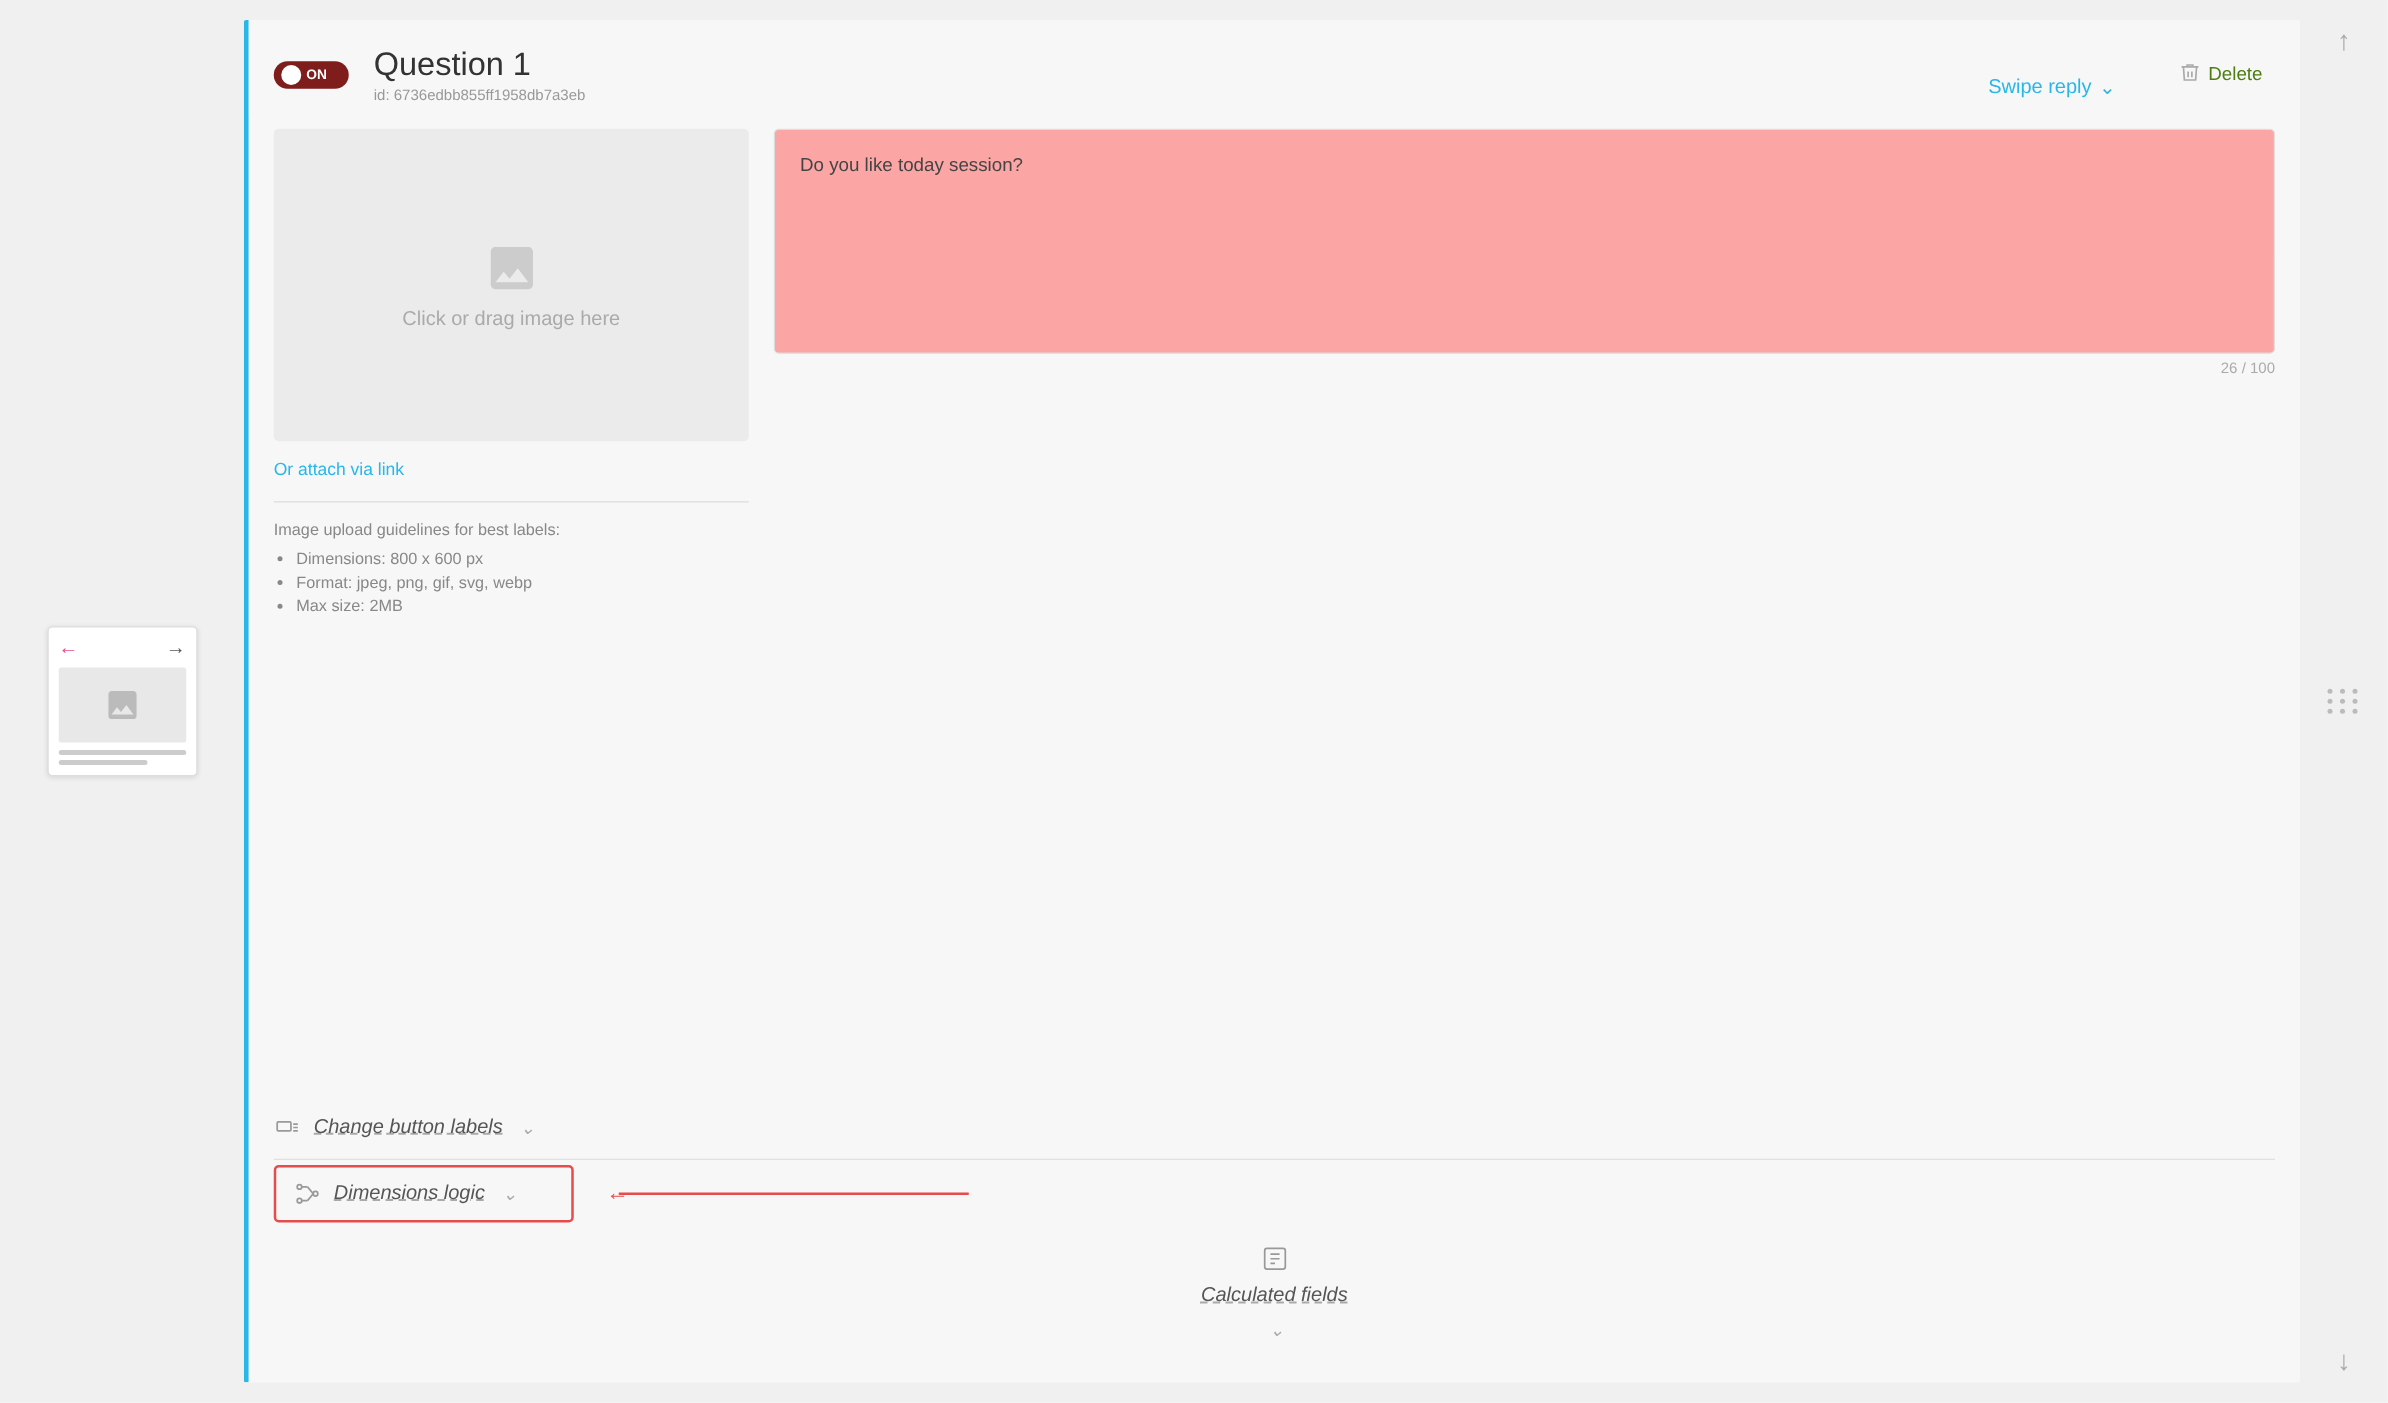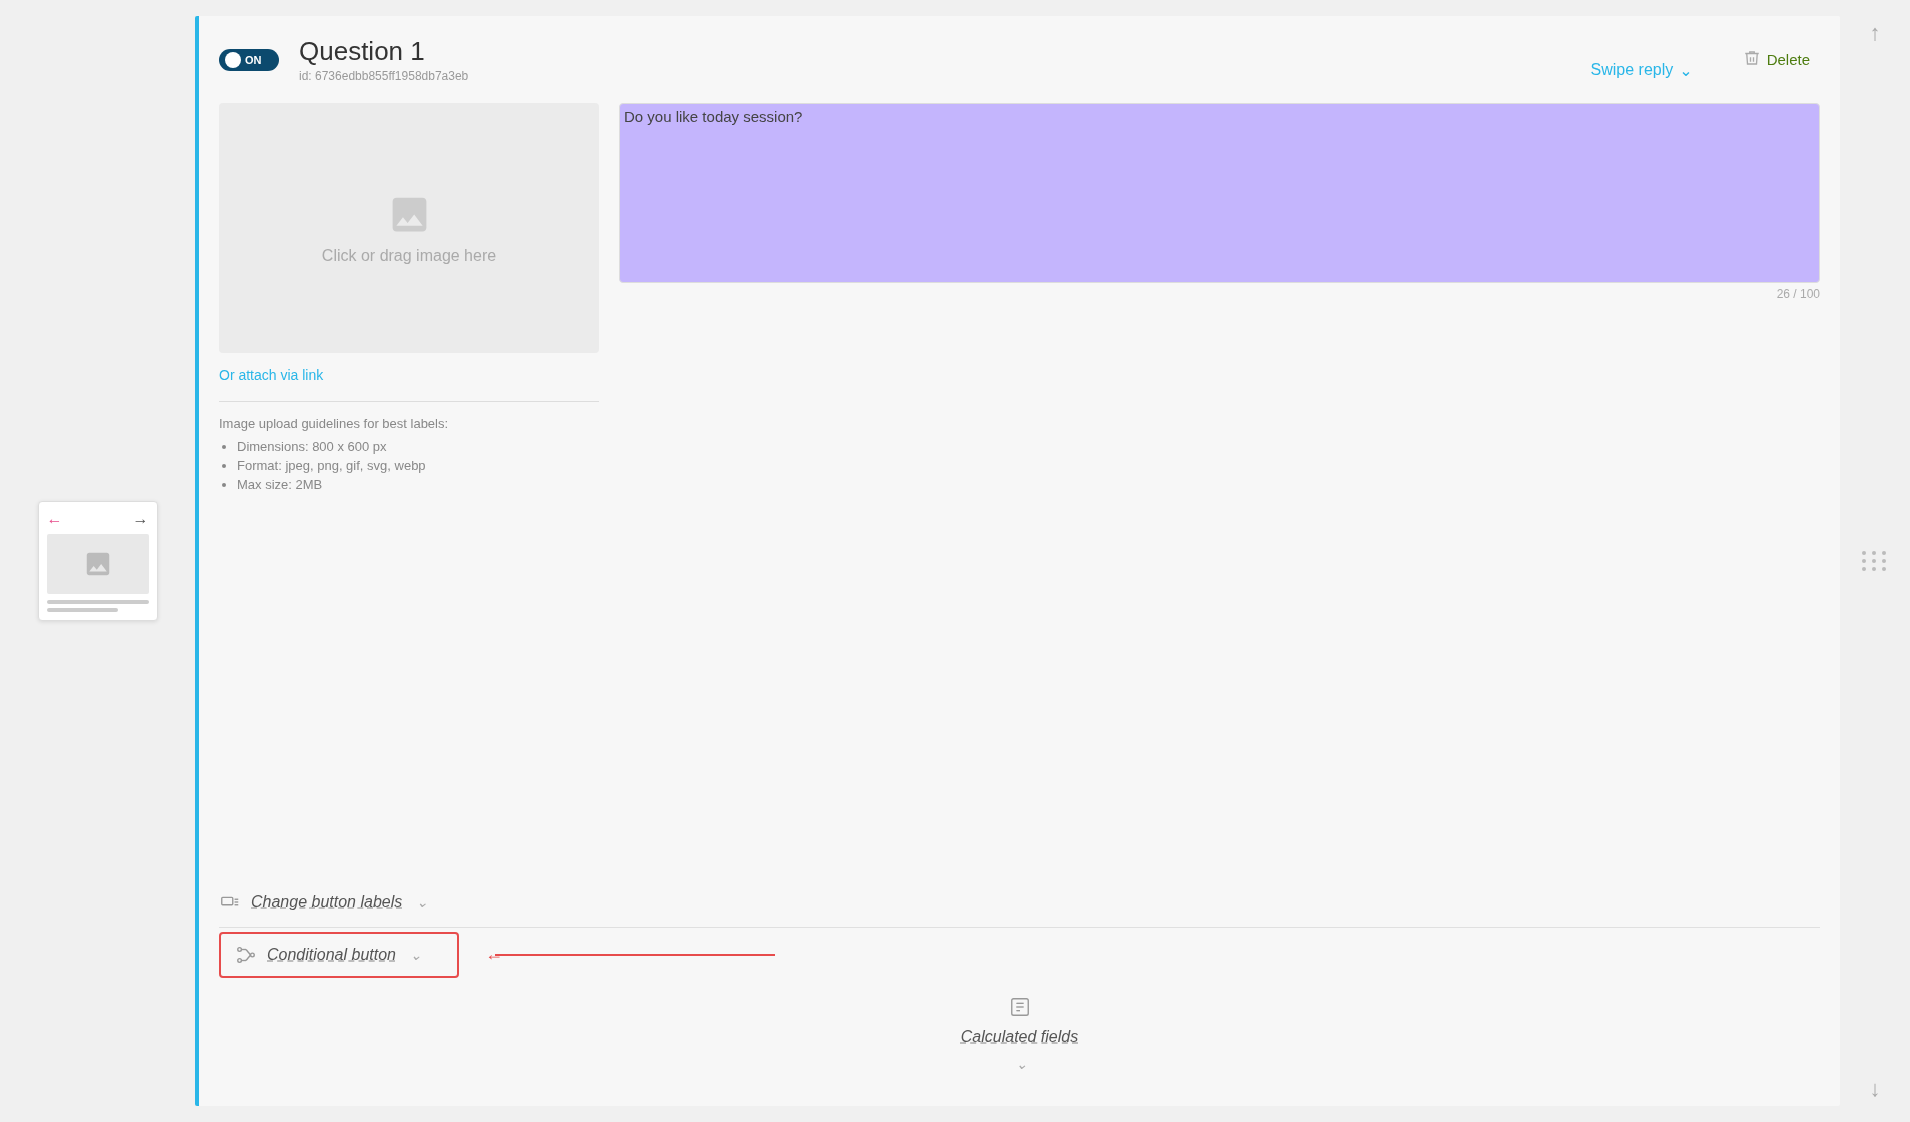--- a/index.html
+++ b/index.html
@@ -98,21 +98,21 @@
 
     .question-header {
       display: flex;
       align-items: center;
       padding: 20px 30px 10px 20px;
       gap: 20px;
       background: #f7f7f7;
     }
 
     .toggle-btn {
-      background: #0c4a6e;
+      background: #7f1d1d;
       border: none;
       border-radius: 20px;
       padding: 5px 10px 5px 26px;
       color: white;
       font-size: 11px;
       font-weight: bold;
       cursor: pointer;
       position: relative;
       display: flex;
       align-items: center;
@@ -249,25 +249,25 @@
       flex: 1;
       display: flex;
       flex-direction: column;
     }
 
     .question-textarea {
       width: 100%;
       height: 180px;
       border: 1px solid #ddd;
       border-radius: 4px;
-      padding: 4px;
+      padding: 20px;
       font-size: 15px;
       color: #444;
       resize: none;
-      background: #c4b5fd;
+      background: #fca5a5;
       font-family: inherit;
       outline: none;
     }
 
     .char-count {
       text-align: right;
       font-size: 12px;
       color: #aaa;
       margin-top: 4px;
     }
@@ -484,21 +484,21 @@
             <svg width="22" height="22" viewBox="0 0 24 24" fill="none" stroke="#999" stroke-width="1.5">
               <circle cx="5" cy="6" r="2"></circle>
               <circle cx="5" cy="18" r="2"></circle>
               <circle cx="19" cy="12" r="2"></circle>
               <line x1="7" y1="6" x2="12" y2="6"></line>
               <line x1="12" y1="6" x2="17" y2="12"></line>
               <line x1="12" y1="18" x2="17" y2="12"></line>
               <line x1="7" y1="18" x2="12" y2="18"></line>
             </svg>
           </span>
-          <span class="action-label">Conditional button</span>
+          <span class="action-label">Dimensions logic</span>
           <span class="action-chevron">⌄</span>
         </div>
 
         <div class="red-arrow">
           <div class="red-arrow-line"></div>
         </div>
       </div>
 
       <div class="action-row">
         <span class="action-icon">

